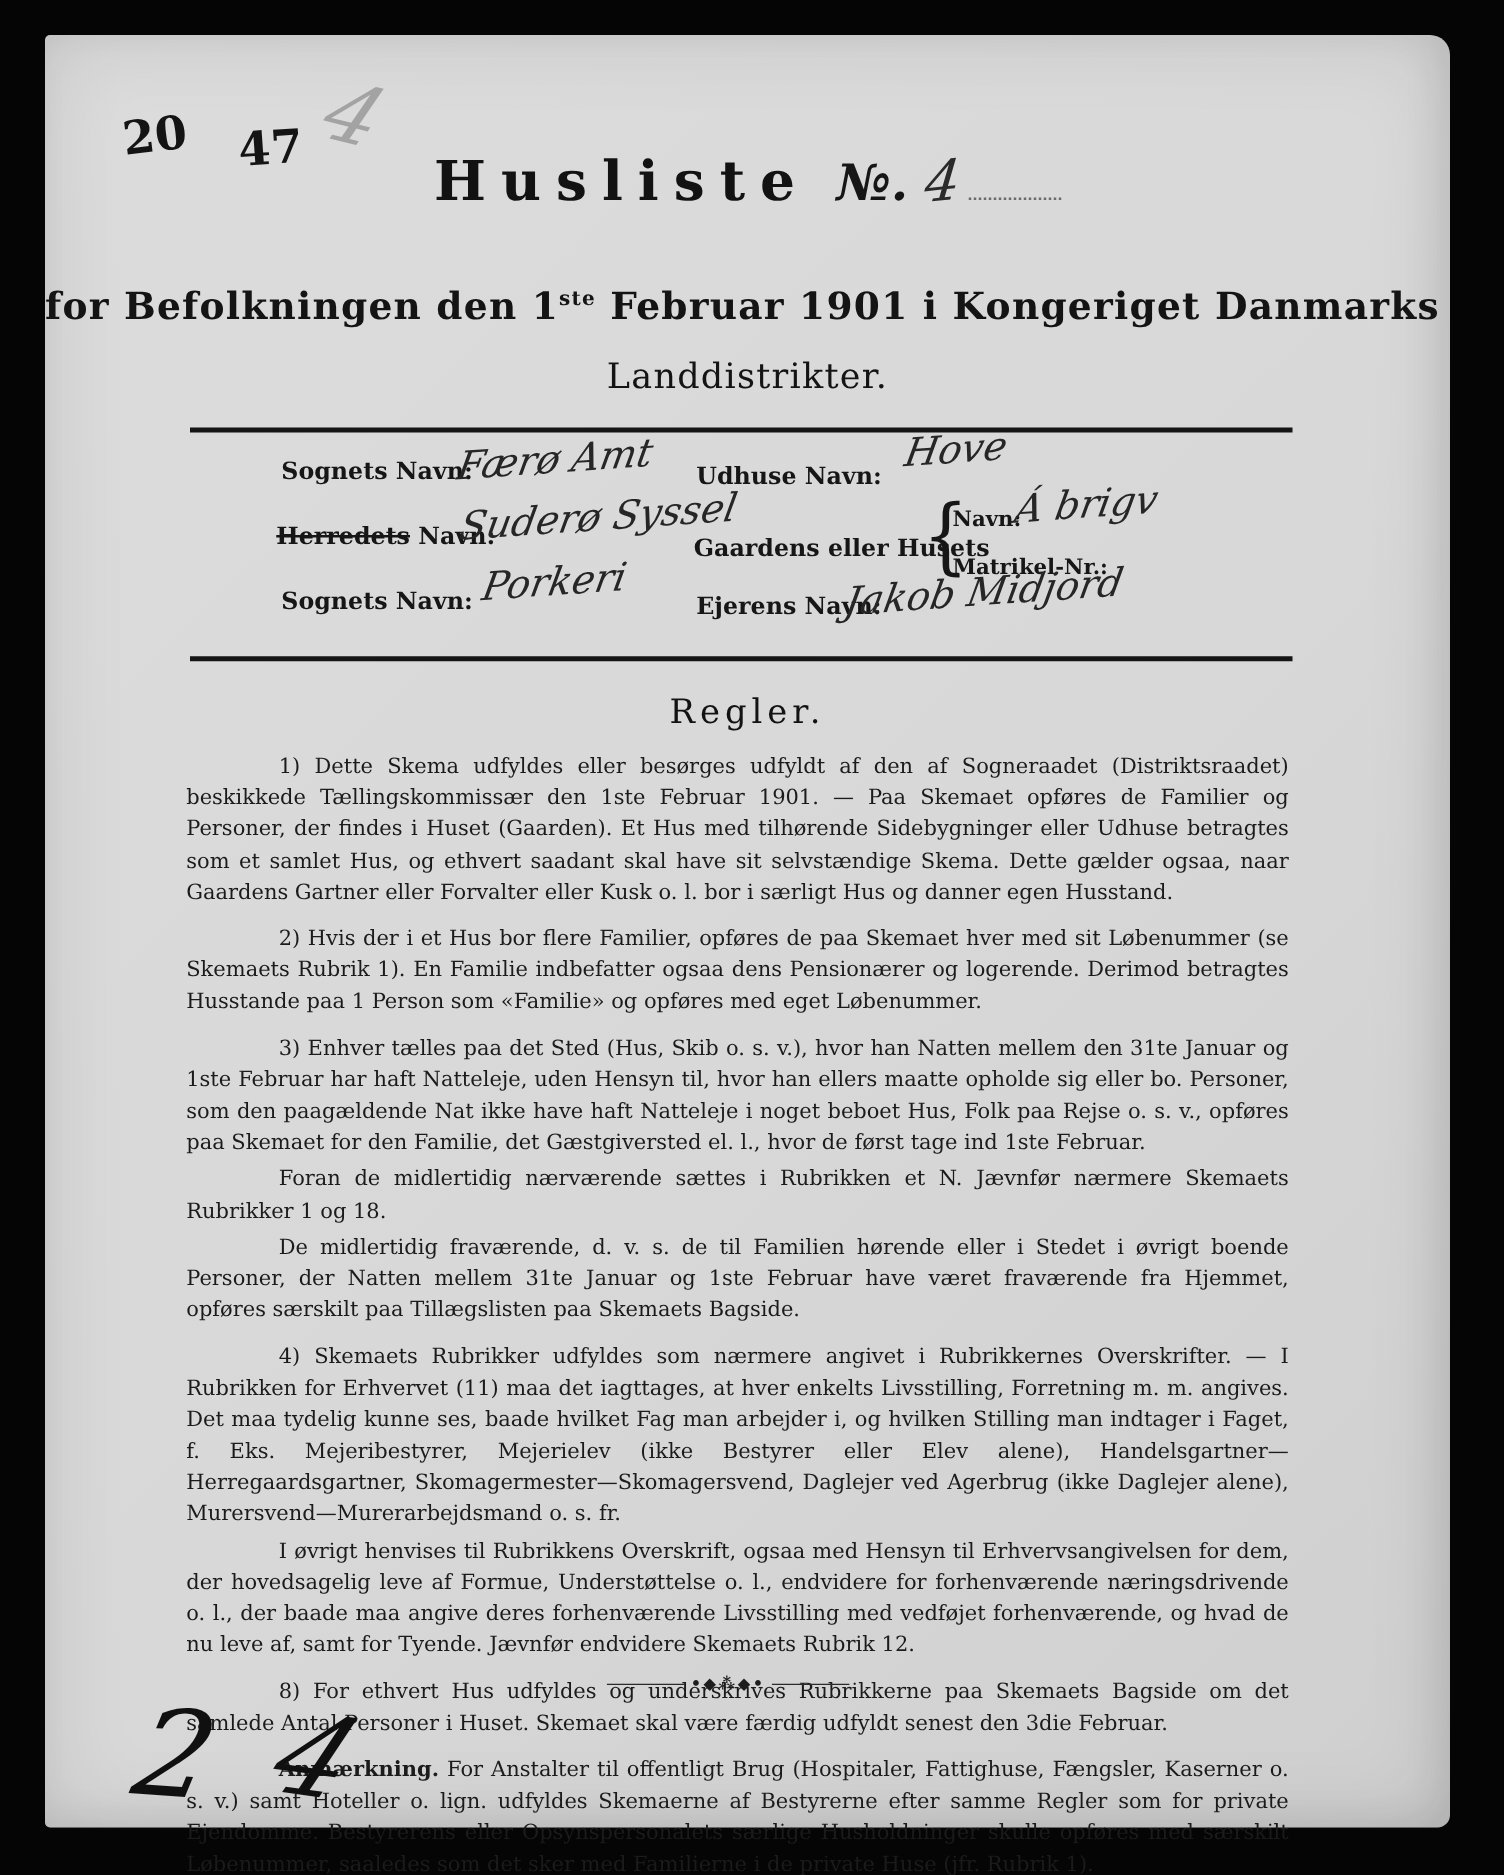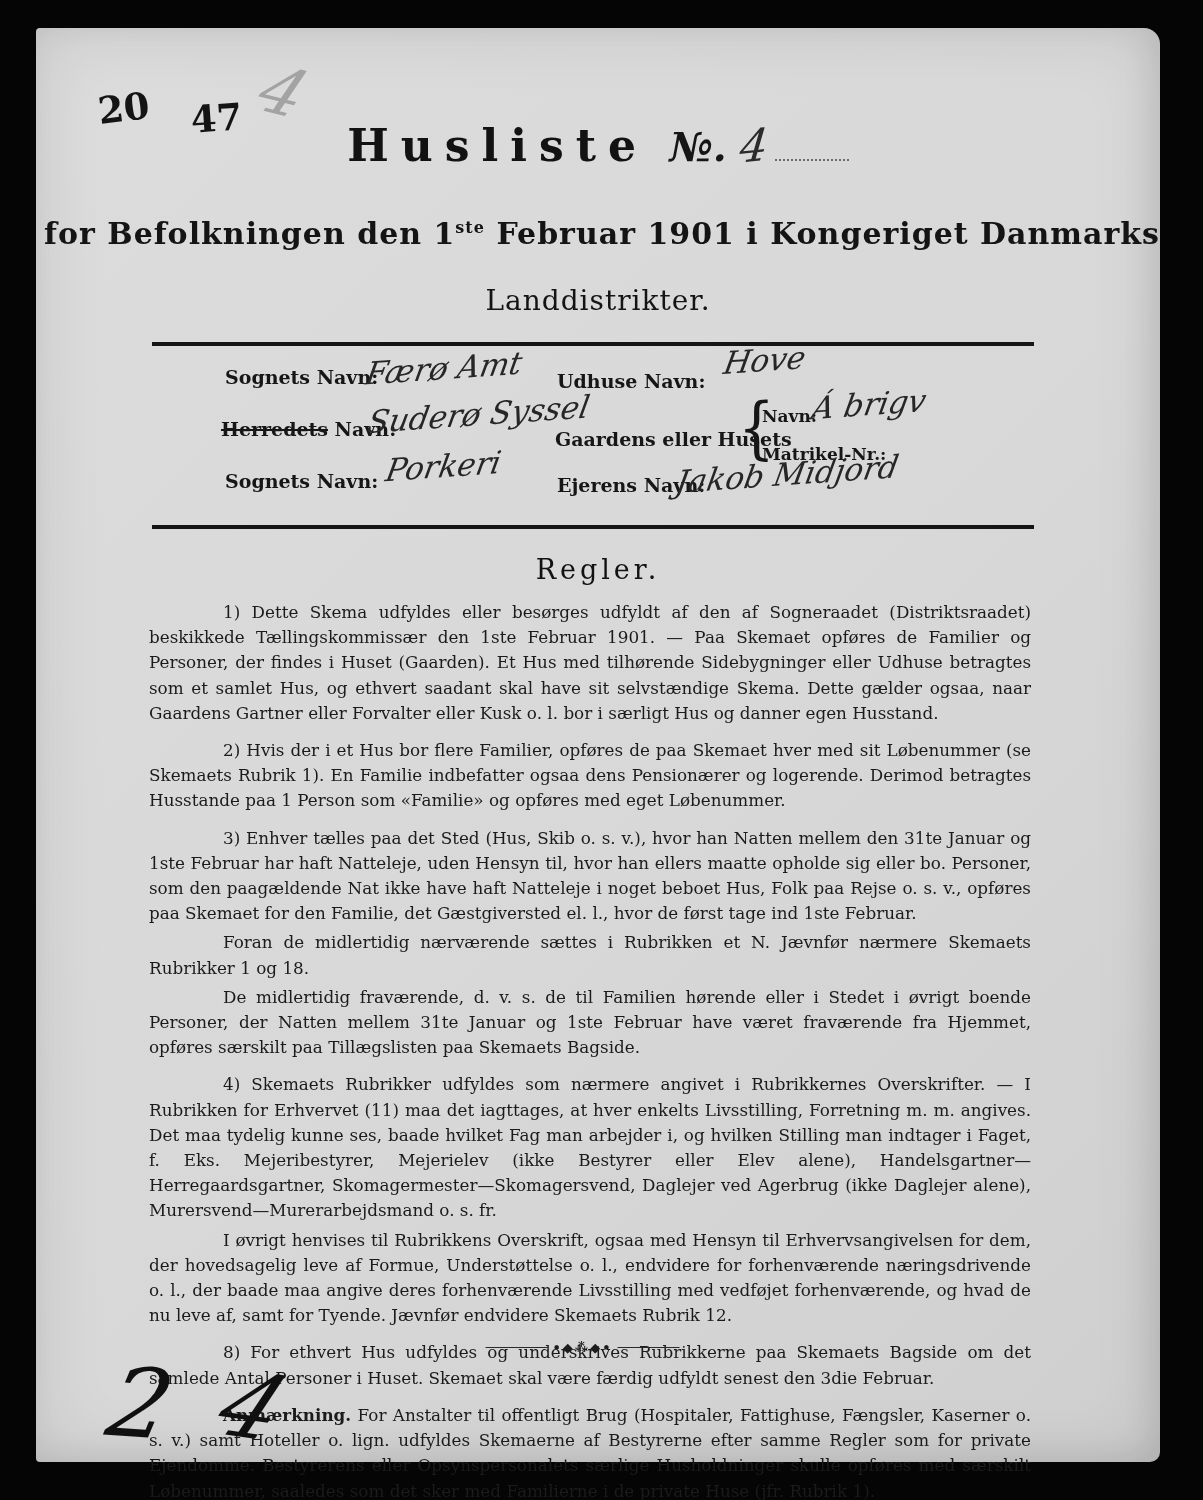--- a/index.html
+++ b/index.html
@@ -45,22 +45,22 @@
     display:inline-block;
     font-size:44px; font-style:italic; color:#2b2b2b;
     transform:rotate(-6deg) skewX(-12deg);
     margin-left:8px;
   }
   .no-dotted{
     display:inline-block; width:74px; height:4px;
     border-bottom:2px dotted #6b6b6b; margin-left:2px;
   }
   .subtitle{
-    position:absolute; left:0; top:188px; width:100%;
-    text-align:right; font-weight:bold; font-size:30px; color:#141414;
+    position:absolute; left:0; top:200px; width:100%;
+    text-align:left; font-weight:bold; font-size:30px; color:#141414;
     letter-spacing:1px;
   }
   .subtitle sup{font-size:16px;}
   .subtitle2{
     position:absolute; left:0; top:256px; width:100%;
     text-align:center; font-weight:normal; font-size:28px; color:#141414;
     letter-spacing:1px;
   }
   
   .hrule{

